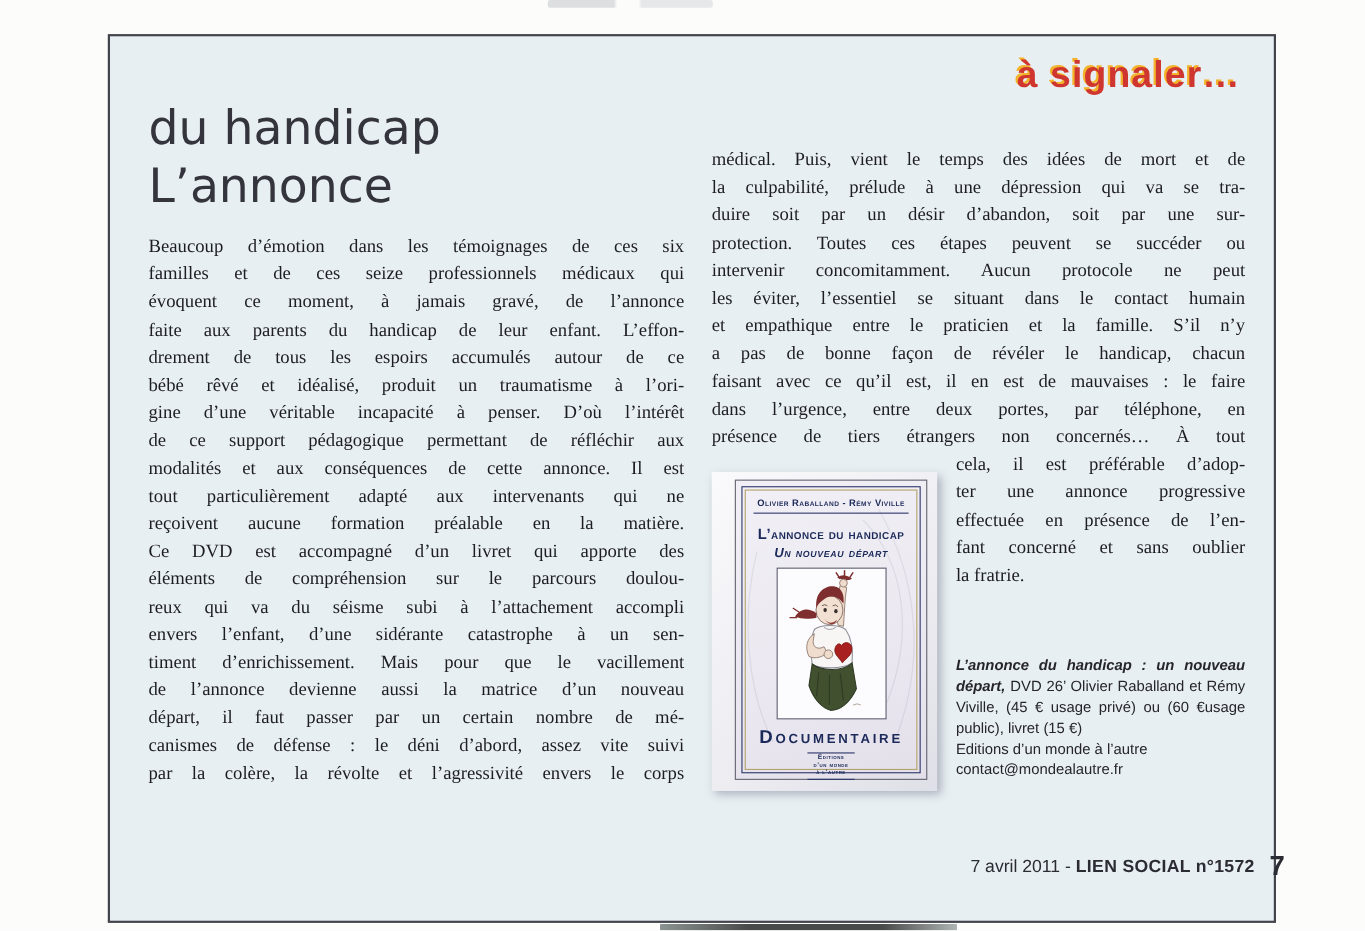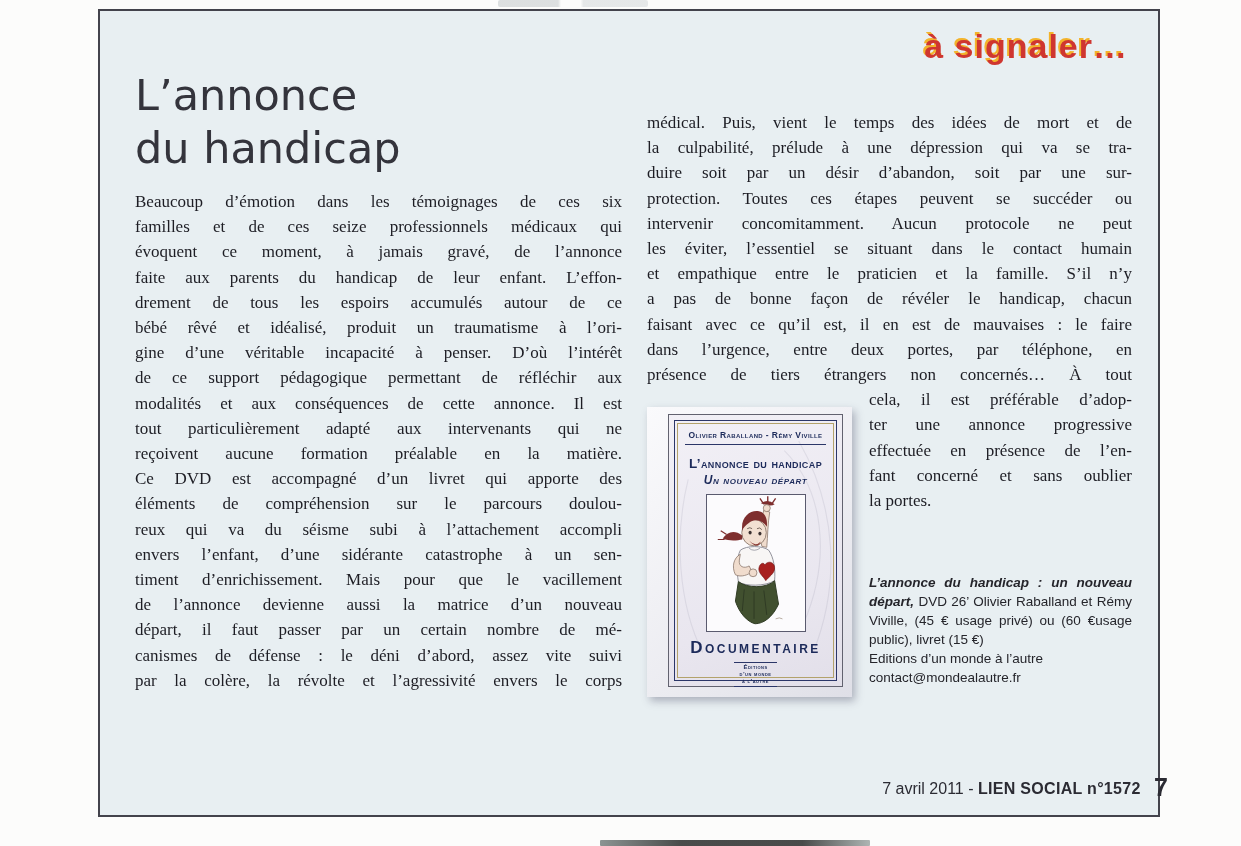--- a/index.html
+++ b/index.html
@@ -29,21 +29,21 @@
     background:linear-gradient(90deg,#c3c8ca 0 40%,transparent 42% 55%,#d3d7d9 57% 100%);
     opacity:.55;border-radius:2px;
   }
   .artifact-bottom{
     position:absolute;left:600px;top:840px;width:270px;height:6px;
     background:linear-gradient(90deg,#6f7a78,#1c1f1e 30% 75%,#9aa3a1);
     opacity:.8;border-radius:1px;
   }
   
   .content-box{
-    position:absolute;left:98px;top:9px;width:1062px;height:808px;
+    position:absolute;left:98px;top:31px;width:1062px;height:808px;
     background:var(--box-background);
     border:2px solid var(--box-border);
   }
   .badge{
     position:absolute;top:16px;right:30px;
     font-family:"Liberation Sans", sans-serif;
     font-size:34px;font-weight:700;letter-spacing:1px;
     color:var(--badge-red);
     text-shadow:-2px -2px 0 var(--badge-yellow);
   }
@@ -125,22 +125,22 @@
 <div class="page">
 
   <div class="artifact-top"></div>
 
   <div class="content-box">
 
     <div class="badge">à signaler…</div>
 
     <div class="col-left">
       <h1 class="title">
+        <span>du handicap</span>
         <span>L’annonce</span>
-        <span>du handicap</span>
       </h1>
       <p class="body-text">Beaucoup d’émotion dans les témoignages de ces six
 familles et de ces seize professionnels médicaux qui
 évoquent ce moment, à jamais gravé, de l’annonce
 faite aux parents du handicap de leur enfant. L’effon-
 drement de tous les espoirs accumulés autour de ce
 bébé rêvé et idéalisé, produit un traumatisme à l’ori-
 gine d’une véritable incapacité à penser. D’où l’intérêt
 de ce support pédagogique permettant de réfléchir aux
 modalités et aux conséquences de cette annonce. Il est
@@ -226,21 +226,21 @@
           <div class="cover-publisher">Éditions
 d’un monde
 à l’autre</div>
         </div>
       </div>
 
       <p class="body-text">cela, il est préférable d’adop-
 ter une annonce progressive
 effectuée en présence de l’en-
 fant concerné et sans oublier</p>
-      <p class="body-text wrap-last">la portes.</p>
+      <p class="body-text wrap-last">la fratrie.</p>
 
       <p class="caption">
         <span class="caption-lead">L’annonce du handicap : un nouveau départ,</span><span class="caption-rest"> DVD 26’ Olivier Raballand et Rémy Viville, (45 € usage privé) ou (60 €usage public), livret (15 €)
 Editions d’un monde à l’autre
 contact@mondealautre.fr</span>
       </p>
     </div>
   </div>
 
   <div class="footer">

